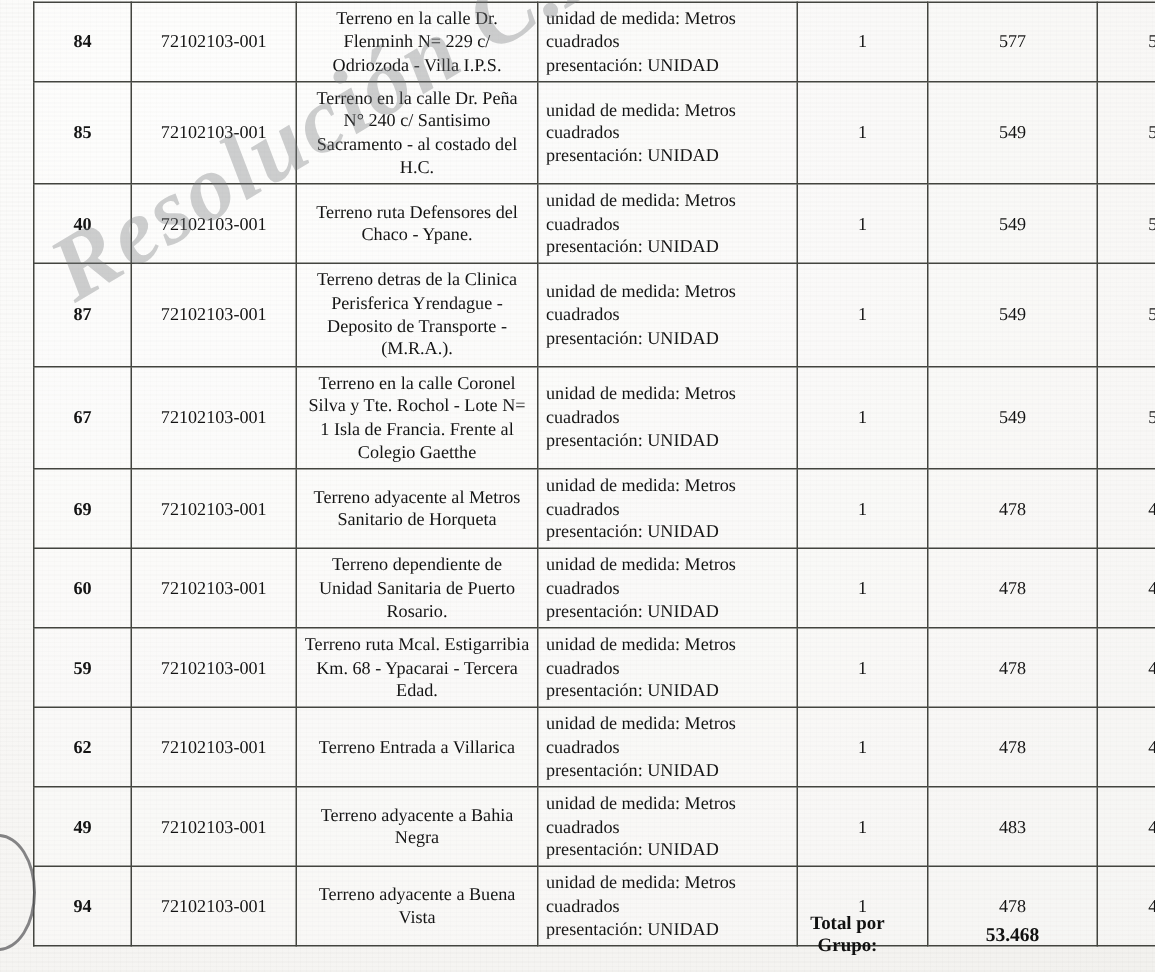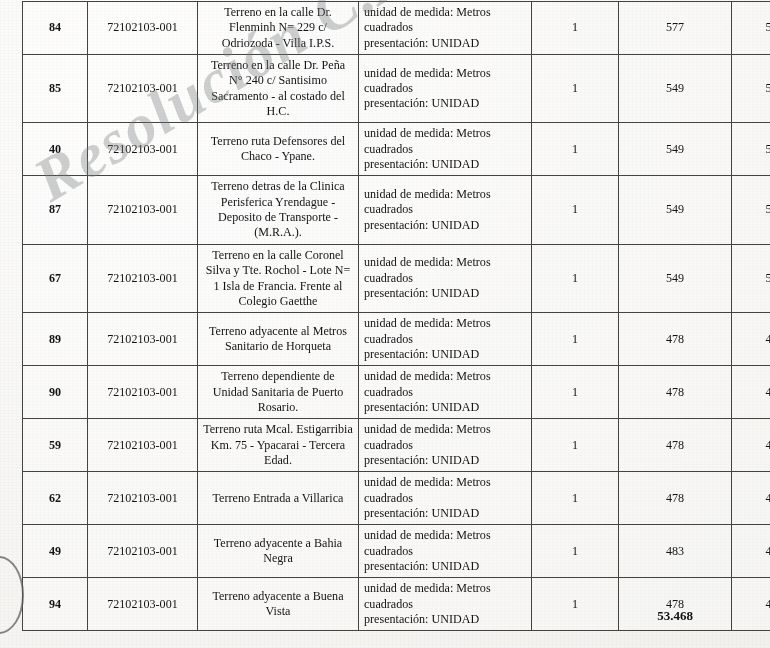--- a/index.html
+++ b/index.html
@@ -177,49 +177,49 @@
         <td class="c-unit">
           <span class="u-line">unidad de medida: Metros</span>
           <span class="u-line">cuadrados</span>
           <span class="u-line">presentación: UNIDAD</span>
         </td>
         <td class="c-qty">1</td>
         <td class="c-price">549</td>
         <td class="c-total">549</td>
       </tr>
       <tr>
-        <td class="c-item">89</td>
+        <td class="c-item">69</td>
         <td class="c-code">72102103-001</td>
         <td class="c-desc">Terreno adyacente al Metros Sanitario de Horqueta</td>
         <td class="c-unit">
           <span class="u-line">unidad de medida: Metros</span>
           <span class="u-line">cuadrados</span>
           <span class="u-line">presentación: UNIDAD</span>
         </td>
         <td class="c-qty">1</td>
         <td class="c-price">478</td>
         <td class="c-total">478</td>
       </tr>
       <tr>
-        <td class="c-item">90</td>
+        <td class="c-item">60</td>
         <td class="c-code">72102103-001</td>
         <td class="c-desc">Terreno dependiente de Unidad Sanitaria de Puerto Rosario.</td>
         <td class="c-unit">
           <span class="u-line">unidad de medida: Metros</span>
           <span class="u-line">cuadrados</span>
           <span class="u-line">presentación: UNIDAD</span>
         </td>
         <td class="c-qty">1</td>
         <td class="c-price">478</td>
         <td class="c-total">478</td>
       </tr>
       <tr>
         <td class="c-item">59</td>
         <td class="c-code">72102103-001</td>
-        <td class="c-desc">Terreno ruta Mcal. Estigarribia Km. 75 - Ypacarai - Tercera Edad.</td>
+        <td class="c-desc">Terreno ruta Mcal. Estigarribia Km. 68 - Ypacarai - Tercera Edad.</td>
         <td class="c-unit">
           <span class="u-line">unidad de medida: Metros</span>
           <span class="u-line">cuadrados</span>
           <span class="u-line">presentación: UNIDAD</span>
         </td>
         <td class="c-qty">1</td>
         <td class="c-price">478</td>
         <td class="c-total">478</td>
       </tr>
       <tr>
@@ -258,18 +258,22 @@
           <span class="u-line">presentación: UNIDAD</span>
         </td>
         <td class="c-qty">1</td>
         <td class="c-price">478</td>
         <td class="c-total">478</td>
       </tr>
     </tbody>
 </table>
 
 <div id="totals-row">
+  <div id="total-label">
+    <span>Total por</span><br>
+    <span>Grupo:</span>
+  </div>
   <div id="total-value">53.468</div>
 </div>
 
 <div id="corner-arc"></div>
 
 <div id="scan-grain"></div>
 
 </body></html>

